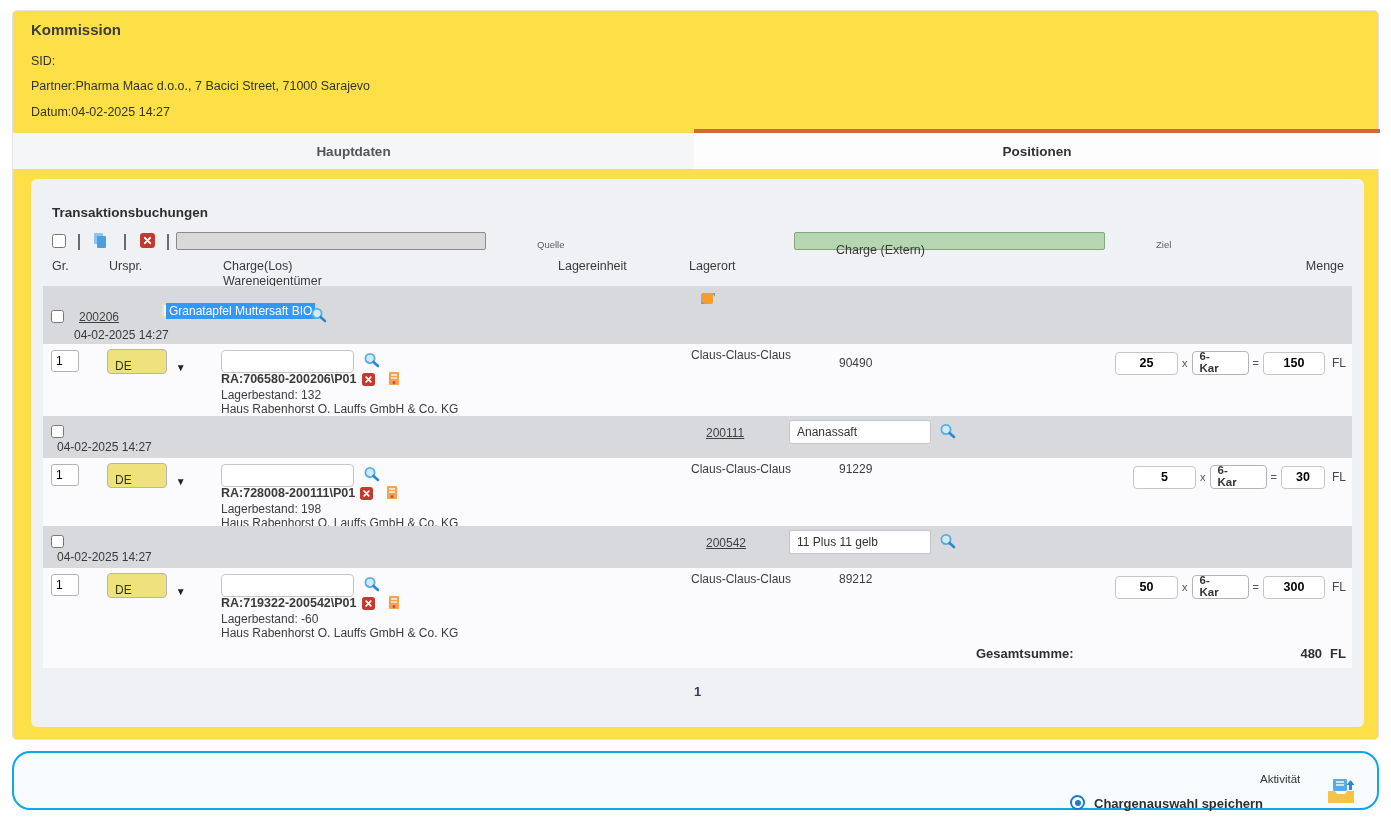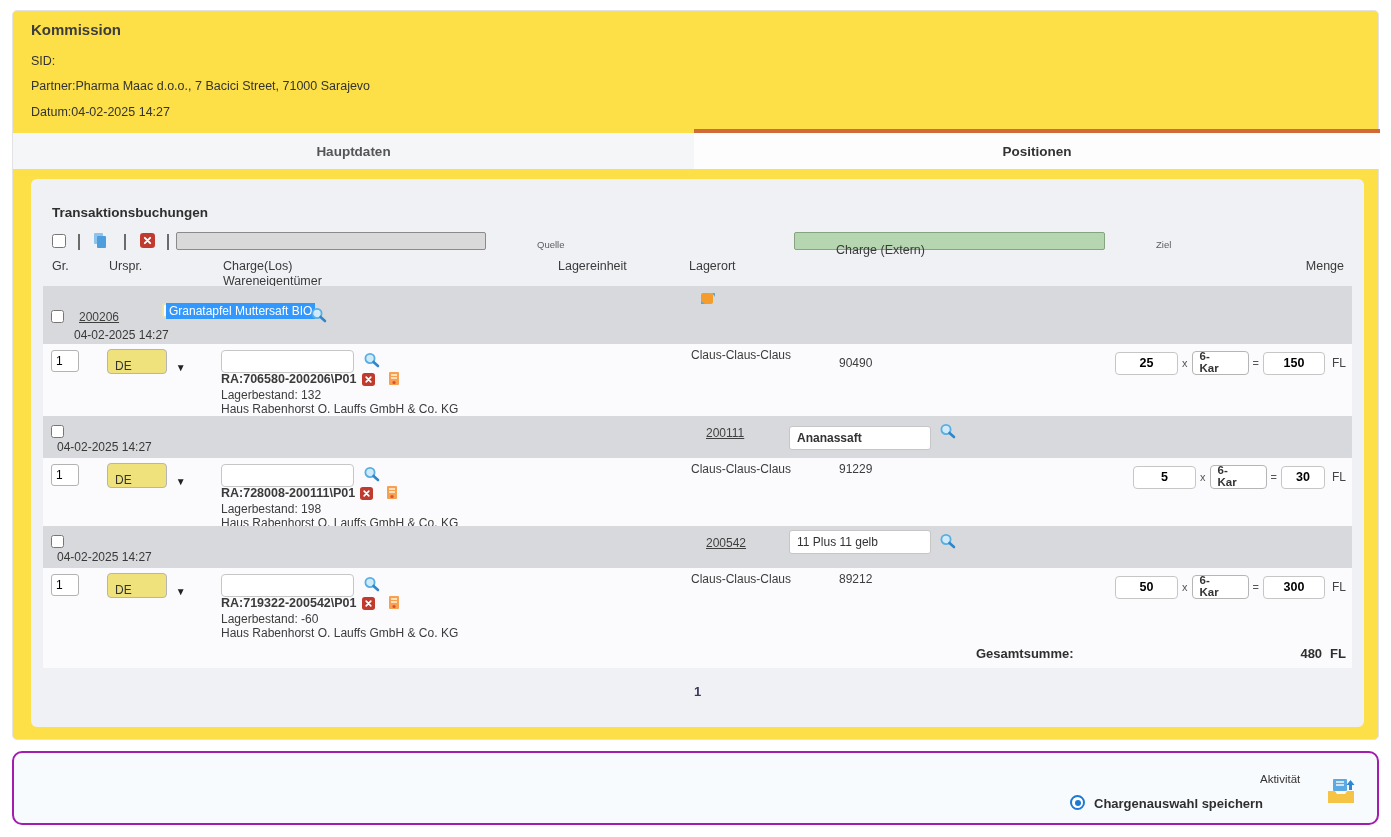--- a/index.html
+++ b/index.html
@@ -99,22 +99,22 @@
     width:142px; height:24px; background:#fff; border:1px solid #c6c6c6; border-radius:3px;
     display:flex; align-items:center; padding:0 7px; font-size:12px; color:#333;
   }
 
   .total-label { font-size:13px; font-weight:700; color:#2f2f2f; }
   .total-val { font-size:13px; font-weight:700; color:#2f2f2f; }
   .pager { font-size:13px; font-weight:700; color:#3a3a5a; text-align:center; }
 
   
   .footer {
-    position:absolute; left:12px; top:751px; width:1367px; height:74px;
-    background:#f8fbfe; border:2px solid #a21caf; border-radius:10px;
+    position:absolute; left:12px; top:751px; width:1367px; height:59px;
+    background:#f8fbfe; border:2px solid #0ea5e9; border-radius:18px;
   }
   .activity-label { font-size:11.5px; color:#333; }
   .radio {
     width:15px; height:15px; border:2px solid #1d79d4; border-radius:50%;
     display:inline-block; position:relative; background:#fff;
   }
   .radio.checked::after {
     content:""; position:absolute; left:2.5px; top:2.5px; width:6px; height:6px;
     border-radius:50%; background:#1d79d4;
   }
@@ -234,21 +234,21 @@
         <span class="op">=</span>
         <input class="m-in" style="width: 62px;" value="150">
         <span class="uom">FL</span>
       </div>
     </div>
 
     <div class="row grow" style="top:237px; height:42px;">
       <div class="abs" style="left:8px; top:8px;"><input type="checkbox" class="chk" style="width: 13px; height: 13px;"></div>
       <div class="abs datetime" style="left:14px; top:24px;">04-02-2025 14:27</div>
       <a class="abs link" style="left:663px; top:10px;">200111</a>
-      <div class="abs ext-field" style="left:746px; top:10px;font-weight:bold;">
+      <div class="abs ext-field" style="left:746px; top:4px;">
         <span>Ananassaft</span>
       </div>
       <div class="abs iconbtn" style="left:896px; top:7px;">
         <svg width="17" height="16" viewBox="0 0 17 16">
             <circle cx="7" cy="6.5" r="4.6" fill="#cfeafb" stroke="#56aee2" stroke-width="1.8"></circle>
             <line x1="10.5" y1="10" x2="15" y2="14" stroke="#2f86c9" stroke-width="2.6" stroke-linecap="round"></line>
           </svg>
       </div>
     </div>
 

